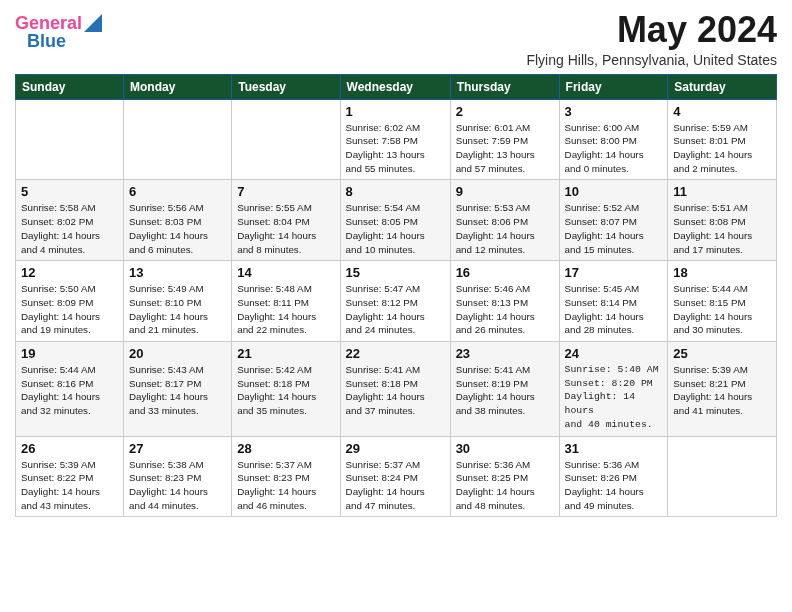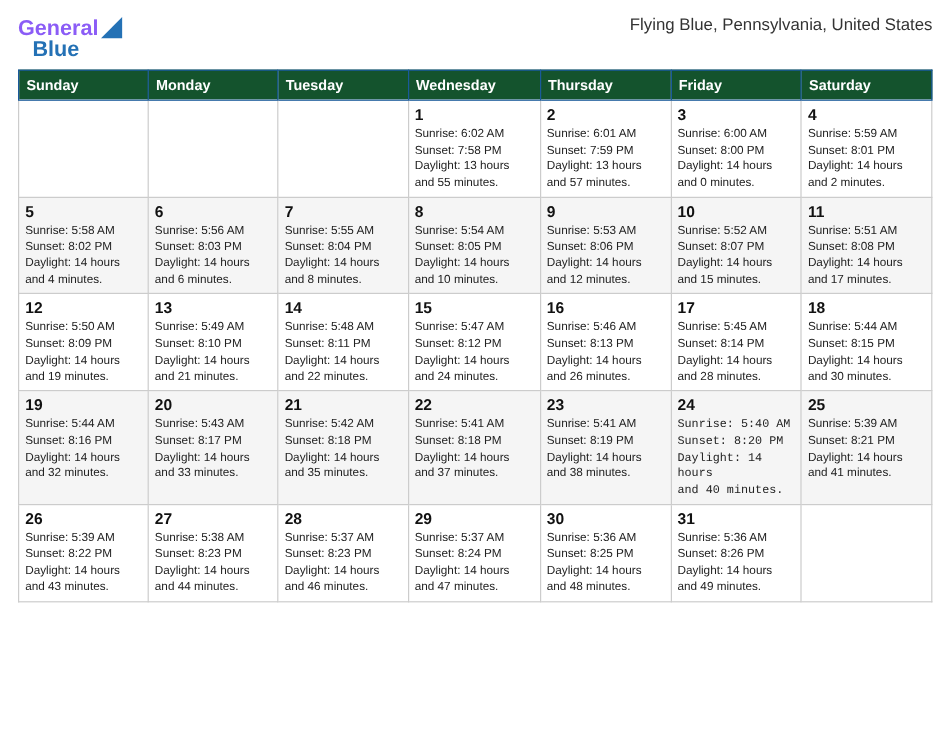--- a/index.html
+++ b/index.html
@@ -21,21 +21,21 @@
       flex-direction: column;
       align-items: flex-start;
       padding-top: 4px;
     }
     .logo-text {
       font-size: 18px;
       font-weight: bold;
       color: #1a1a1a;
       line-height: 1.1;
     }
-    .logo-text .blue { color: #8b5cf6; }
+    .logo-text .blue { color: #ec4899; }
     .title-block {
       text-align: right;
     }
     .month-title {
       font-size: 36px;
       font-weight: bold;
       color: #1a1a1a;
       line-height: 1.1;
     }
     .location {
@@ -93,21 +93,22 @@
       <span class="logo-text">
         <span class="blue">General</span>
       </span>
       <svg width="18" height="18" viewBox="0 0 18 18" style="margin-left:2px;margin-bottom:2px;">
         <polygon points="0,18 18,0 18,18" fill="#2471b5"></polygon>
       </svg>
     </div>
     <span class="logo-text" style="margin-top:-2px;margin-left:12px;"><span style="color:#2471b5;font-weight:bold;font-size:18px;">Blue</span></span>
   </div>
   <div class="title-block">
-    <div class="location">Flying Blue, Pennsylvania, United States</div>
+    <div class="month-title">May 2024</div>
+    <div class="location">Flying Hills, Pennsylvania, United States</div>
   </div>
 </div>
 
 <table class="calendar">
   <thead>
     <tr>
     <th>Sunday</th>
         <th>Monday</th>
         <th>Tuesday</th>
         <th>Wednesday</th>

